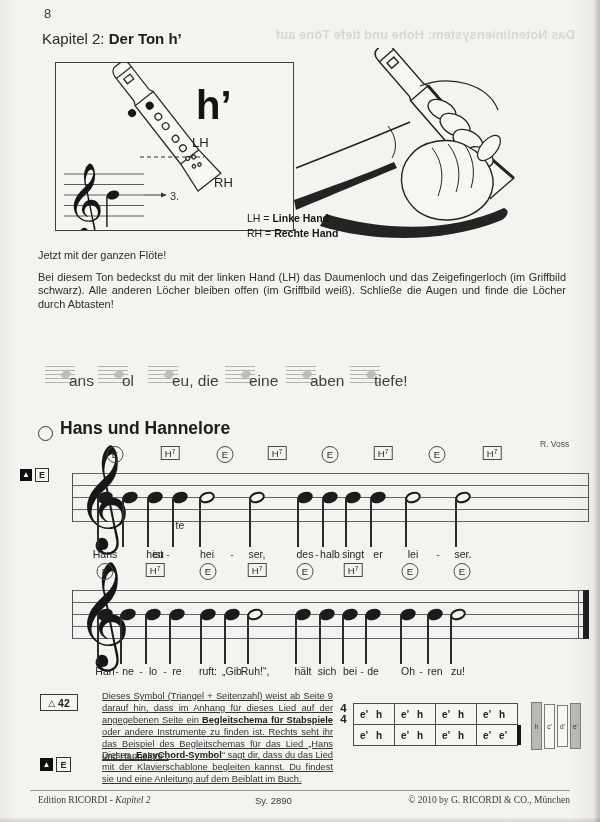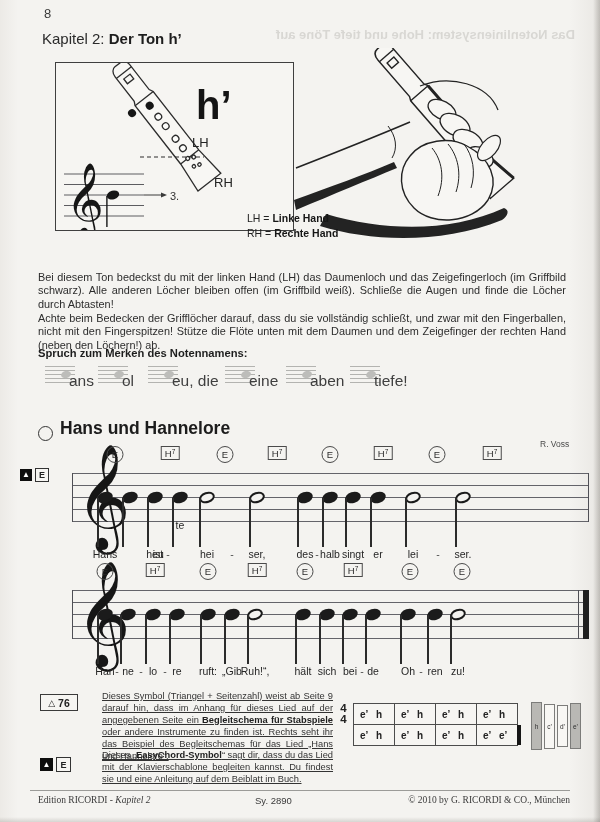--- a/index.html
+++ b/index.html
@@ -168,36 +168,35 @@
       <path d="M2,152 C40,138 72,127 102,114 L105,120 C76,132 42,146 4,162 Z" fill="#232323"></path>
       <path d="M28,178 C80,194 150,196 210,172 C216,168 218,162 212,160 C160,184 95,184 34,166 Z" fill="#232323"></path>
     </g>
   </svg>
 
   <div class="abs hleg">
     <div><span>LH =</span> <b>Linke Hand</b></div>
     <div><span>RH =</span> <b>Rechte Hand</b></div>
   </div>
 
+  <div class="abs bodytext" style="top:249px;">Jetzt mit der ganzen Flöte!</div>
   <div class="abs bodytext just" style="top:263px;">Bei diesem Ton bedeckst du mit der linken Hand (LH) das Daumenloch und das Zeigefingerloch (im Griffbild schwarz). Alle anderen Löcher bleiben offen (im Griffbild weiß). Schließe die Augen und finde die Löcher durch Abtasten!</div>
-  <div class="abs bodytext just" style="top:304px;">Achte beim Bedecken der Grifflöcher darauf, dass du sie vollständig schließt, und zwar mit den Fingerballen, nicht mit den Fingerspitzen! Stütze die Flöte unten mit dem Daumen und dem Zeigefinger der rechten Hand (neben den Löchern!) ab.</div>
-  <div class="abs spruch">Spruch zum Merken des Notennamens:</div>
 
   <div class="abs bullet"></div>
   <div class="abs songtitle">Hans und Hannelore</div>
   <div class="abs composer">R. Voss</div>
 
   <div class="abs ecwrap" style="left:20px;top:468px;">
     <span class="ec-black">▲</span>
     <span class="ec-box">E</span>
   </div>
 
   <div class="abs icon61">
     <span class="tri">△</span>
-    <span>76</span>
+    <span>42</span>
   </div>
   <div class="abs legtext" style="left:102px;top:691px;" id="legtext1"><span>Dieses Symbol (Triangel + Seitenzahl) weist ab Seite 9 darauf hin, dass im Anhang für dieses Lied auf der angegebenen Seite ein </span><b>Begleitschema für Stabspiele</b><span> oder andere Instrumente zu finden ist. Rechts seht ihr das Beispiel des Begleitschemas für das Lied „Hans und Hannelore“.</span></div>
 
   <div class="abs ecwrap" style="left:40px;top:757px;">
     <span class="ec-black" style="width:13px;height:13px;">▲</span>
     <span class="ec-box" style="width:13px;height:13px;">E</span>
   </div>
   <div class="abs legtext" style="left:102px;top:750px;" id="legtext2"><span>Dieses „</span><b>EasyChord-Symbol</b><span>“ sagt dir, dass du das Lied mit der Klavierschablone begleiten kannst. Du findest sie und eine Anleitung auf dem Beiblatt im Buch.</span></div>
 
   <div class="abs btime">

